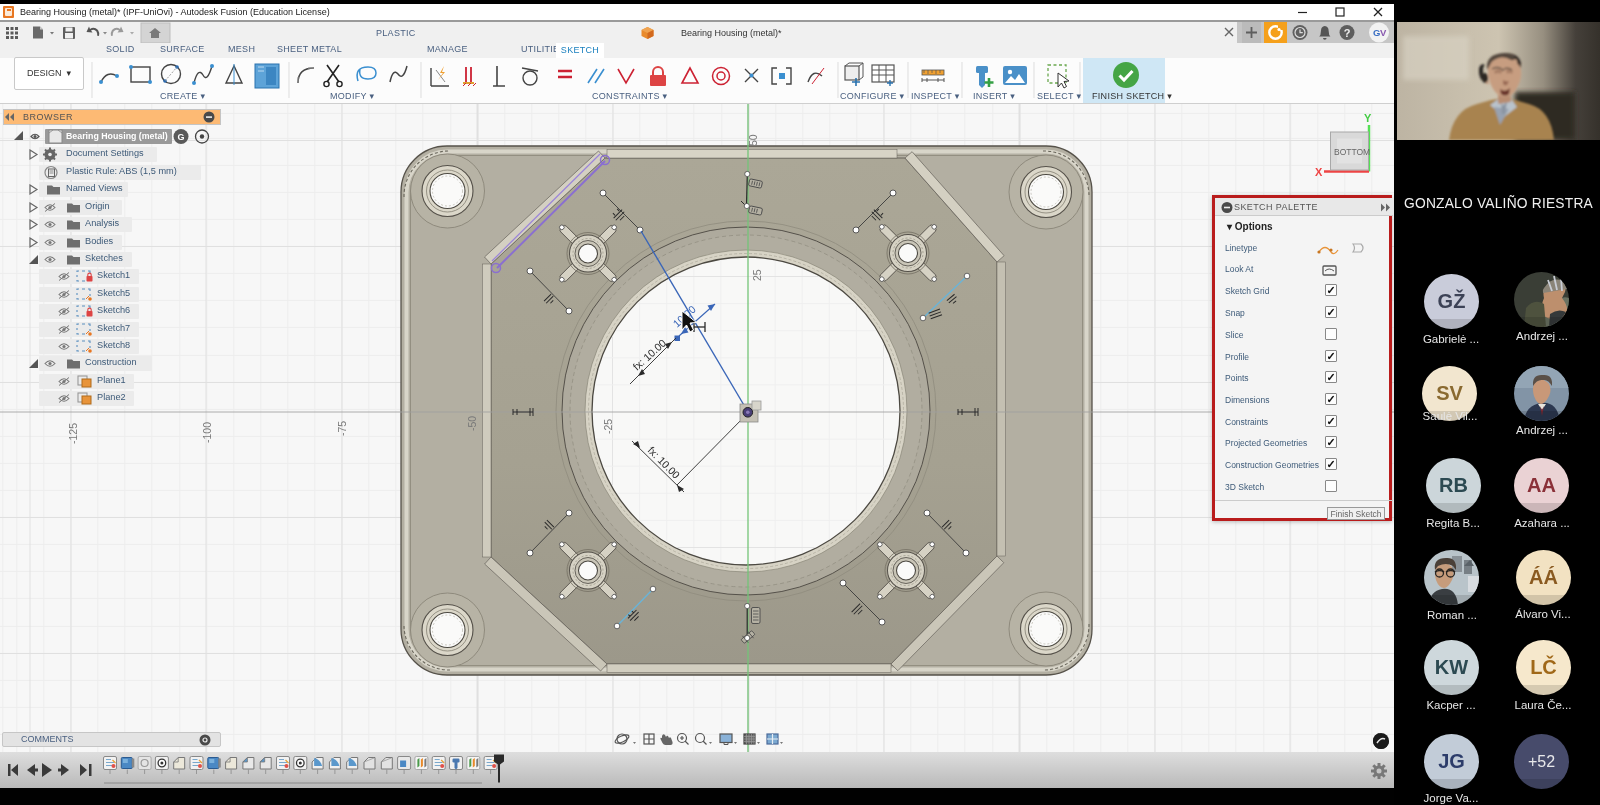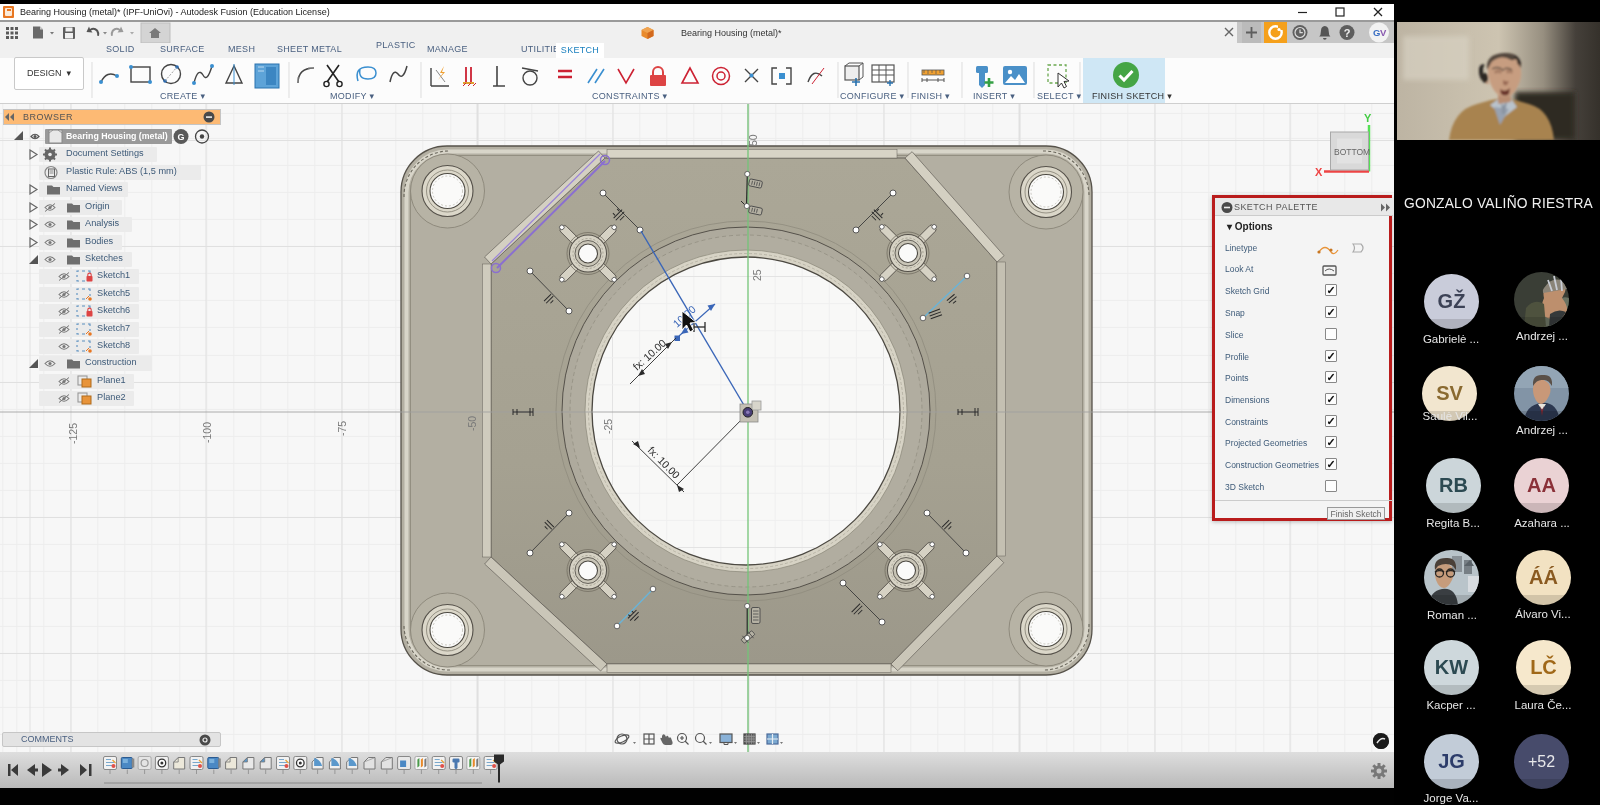--- a/index.html
+++ b/index.html
@@ -97,21 +97,21 @@
       <text x="127" y="14.5" font-size="11" font-weight="bold" fill="#eee" text-anchor="middle">?</text>
 <circle cx="159" cy="10.5" r="10" fill="#f2f2f2"></circle>
       <text x="153" y="14" font-size="9.5" font-weight="bold" fill="#3a6fc4">G</text>
       <text x="160" y="14" font-size="9.5" font-weight="bold" fill="#8a5ab0">V</text>
 </svg>
 <div class="abs" id="tabsrow"></div>
 <div class="rtab" style="left:106px;top:44px;">SOLID</div>
 <div class="rtab" style="left:160px;top:44px;">SURFACE</div>
 <div class="rtab" style="left:228px;top:44px;">MESH</div>
 <div class="rtab" style="left:277px;top:44px;">SHEET METAL</div>
-<div class="rtab" style="left:364px;top:40px;padding-left:12px;">PLASTIC</div>
+<div class="rtab" style="left:364px;top:28px;padding-left:12px;">PLASTIC</div>
 <div class="rtab" style="left:427px;top:44px;">MANAGE</div>
 <div class="rtab" style="left:495px;top:44px;margin-left:26px;">UTILITIES</div>
 <div id="sketchtab" style="top:43px;">SKETCH</div>
 <div class="abs" id="ribbon"></div>
 
 <div class="abs" style="left:14px;top:57px;width:70px;height:33px;background:#fff;border:1px solid #c9c9c9;border-radius:2px;font-size:9px;color:#333;text-align:center;line-height:31px;">DESIGN&nbsp;&nbsp;▾</div>
 <svg class="abs" style="left:0;top:58px;" width="1396" height="45" viewBox="0 0 1396 45">
 <g stroke="#ddd" stroke-width="1">
         <line x1="92" y1="4" x2="92" y2="40"></line>
         <line x1="289" y1="4" x2="289" y2="40"></line>
@@ -212,21 +212,21 @@
         <path d="M1058 15 l0 14 l3.5 -4 l2.5 5 l2.5 -1.5 l-2.5 -5 l5 -0.5 z" fill="#fff" stroke="#333" stroke-width="1"></path>
       </g>
 
 <circle cx="1126" cy="17" r="13" fill="#45a545"></circle>
       <path d="M1119.5 17.5 l4.5 4.5 l8.5 -9" fill="none" stroke="#fff" stroke-width="3"></path>
 </svg>
 <div class="rtab" style="left:160px;top:91px;">CREATE ▾</div>
 <div class="rtab" style="left:330px;top:91px;">MODIFY ▾</div>
 <div class="rtab" style="left:592px;top:91px;">CONSTRAINTS ▾</div>
 <div class="rtab" style="left:840px;top:91px;">CONFIGURE ▾</div>
-<div class="rtab" style="left:911px;top:91px;">FINISH ▾</div>
+<div class="rtab" style="left:911px;top:91px;">INSPECT ▾</div>
 <div class="rtab" style="left:973px;top:91px;">INSERT ▾</div>
 <div class="rtab" style="left:1037px;top:91px;">SELECT ▾</div>
 <div class="rtab" style="left:1092px;top:91px;color:#333;">FINISH SKETCH ▾</div>
 
 <div class="abs" style="left:0;top:104px;width:1396px;height:648px;background-color:#f7f7f7;background-image:repeating-linear-gradient(90deg,#e0e0e0 0 1px,transparent 1px 135.5px),repeating-linear-gradient(0deg,#e0e0e0 0 1px,transparent 1px 135.5px),repeating-linear-gradient(90deg,#ededed 0 1px,transparent 1px 27.1px),repeating-linear-gradient(0deg,#ededed 0 1px,transparent 1px 27.1px);background-position:70.5px 0,0 37px,16.3px 0,0 9.9px;"></div>
 <svg class="abs" style="left:0;top:104px;" width="1396" height="648" viewBox="0 104 1396 648">
 
 <rect x="401" y="146" width="691" height="529" rx="46" fill="#b3afa2" stroke="#56524a" stroke-width="1.3"></rect>
 <rect x="406.5" y="151.5" width="680" height="518" rx="41" fill="none" stroke="#d8d5c9" stroke-width="4"></rect>
 <rect x="410.5" y="155.5" width="672" height="510" rx="37" fill="none" stroke="#8a8678" stroke-width="0.8"></rect>

